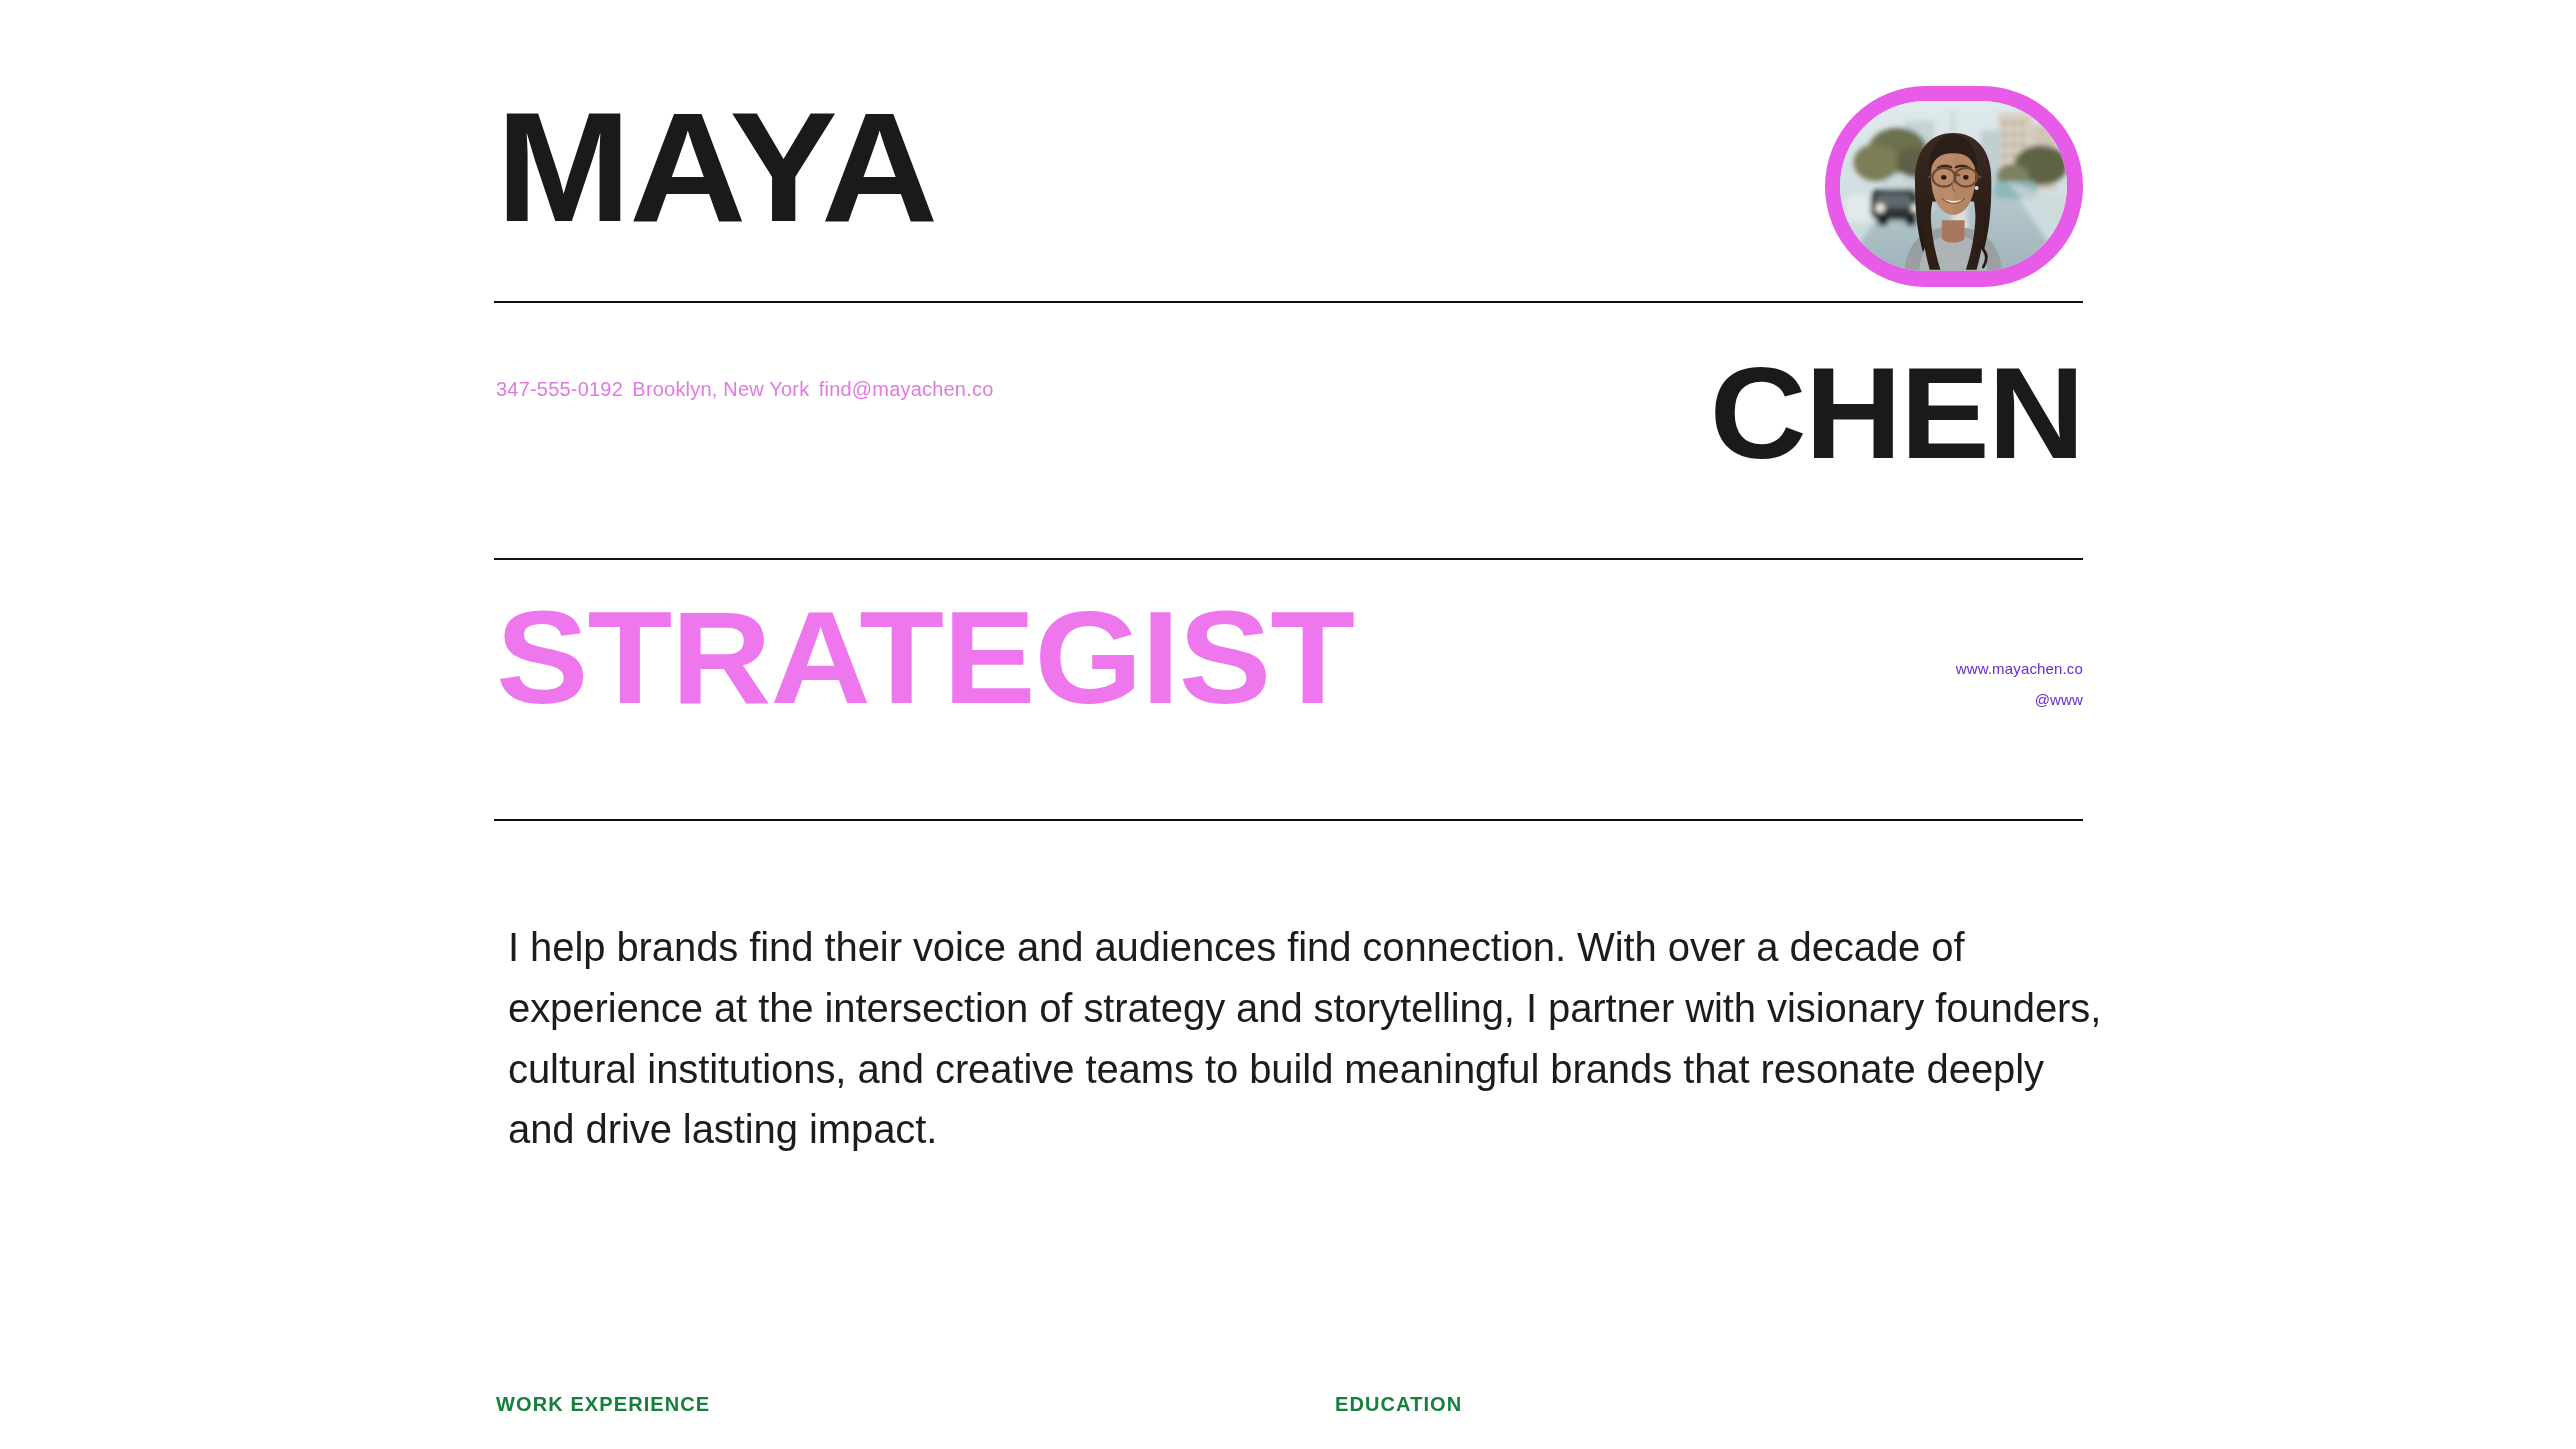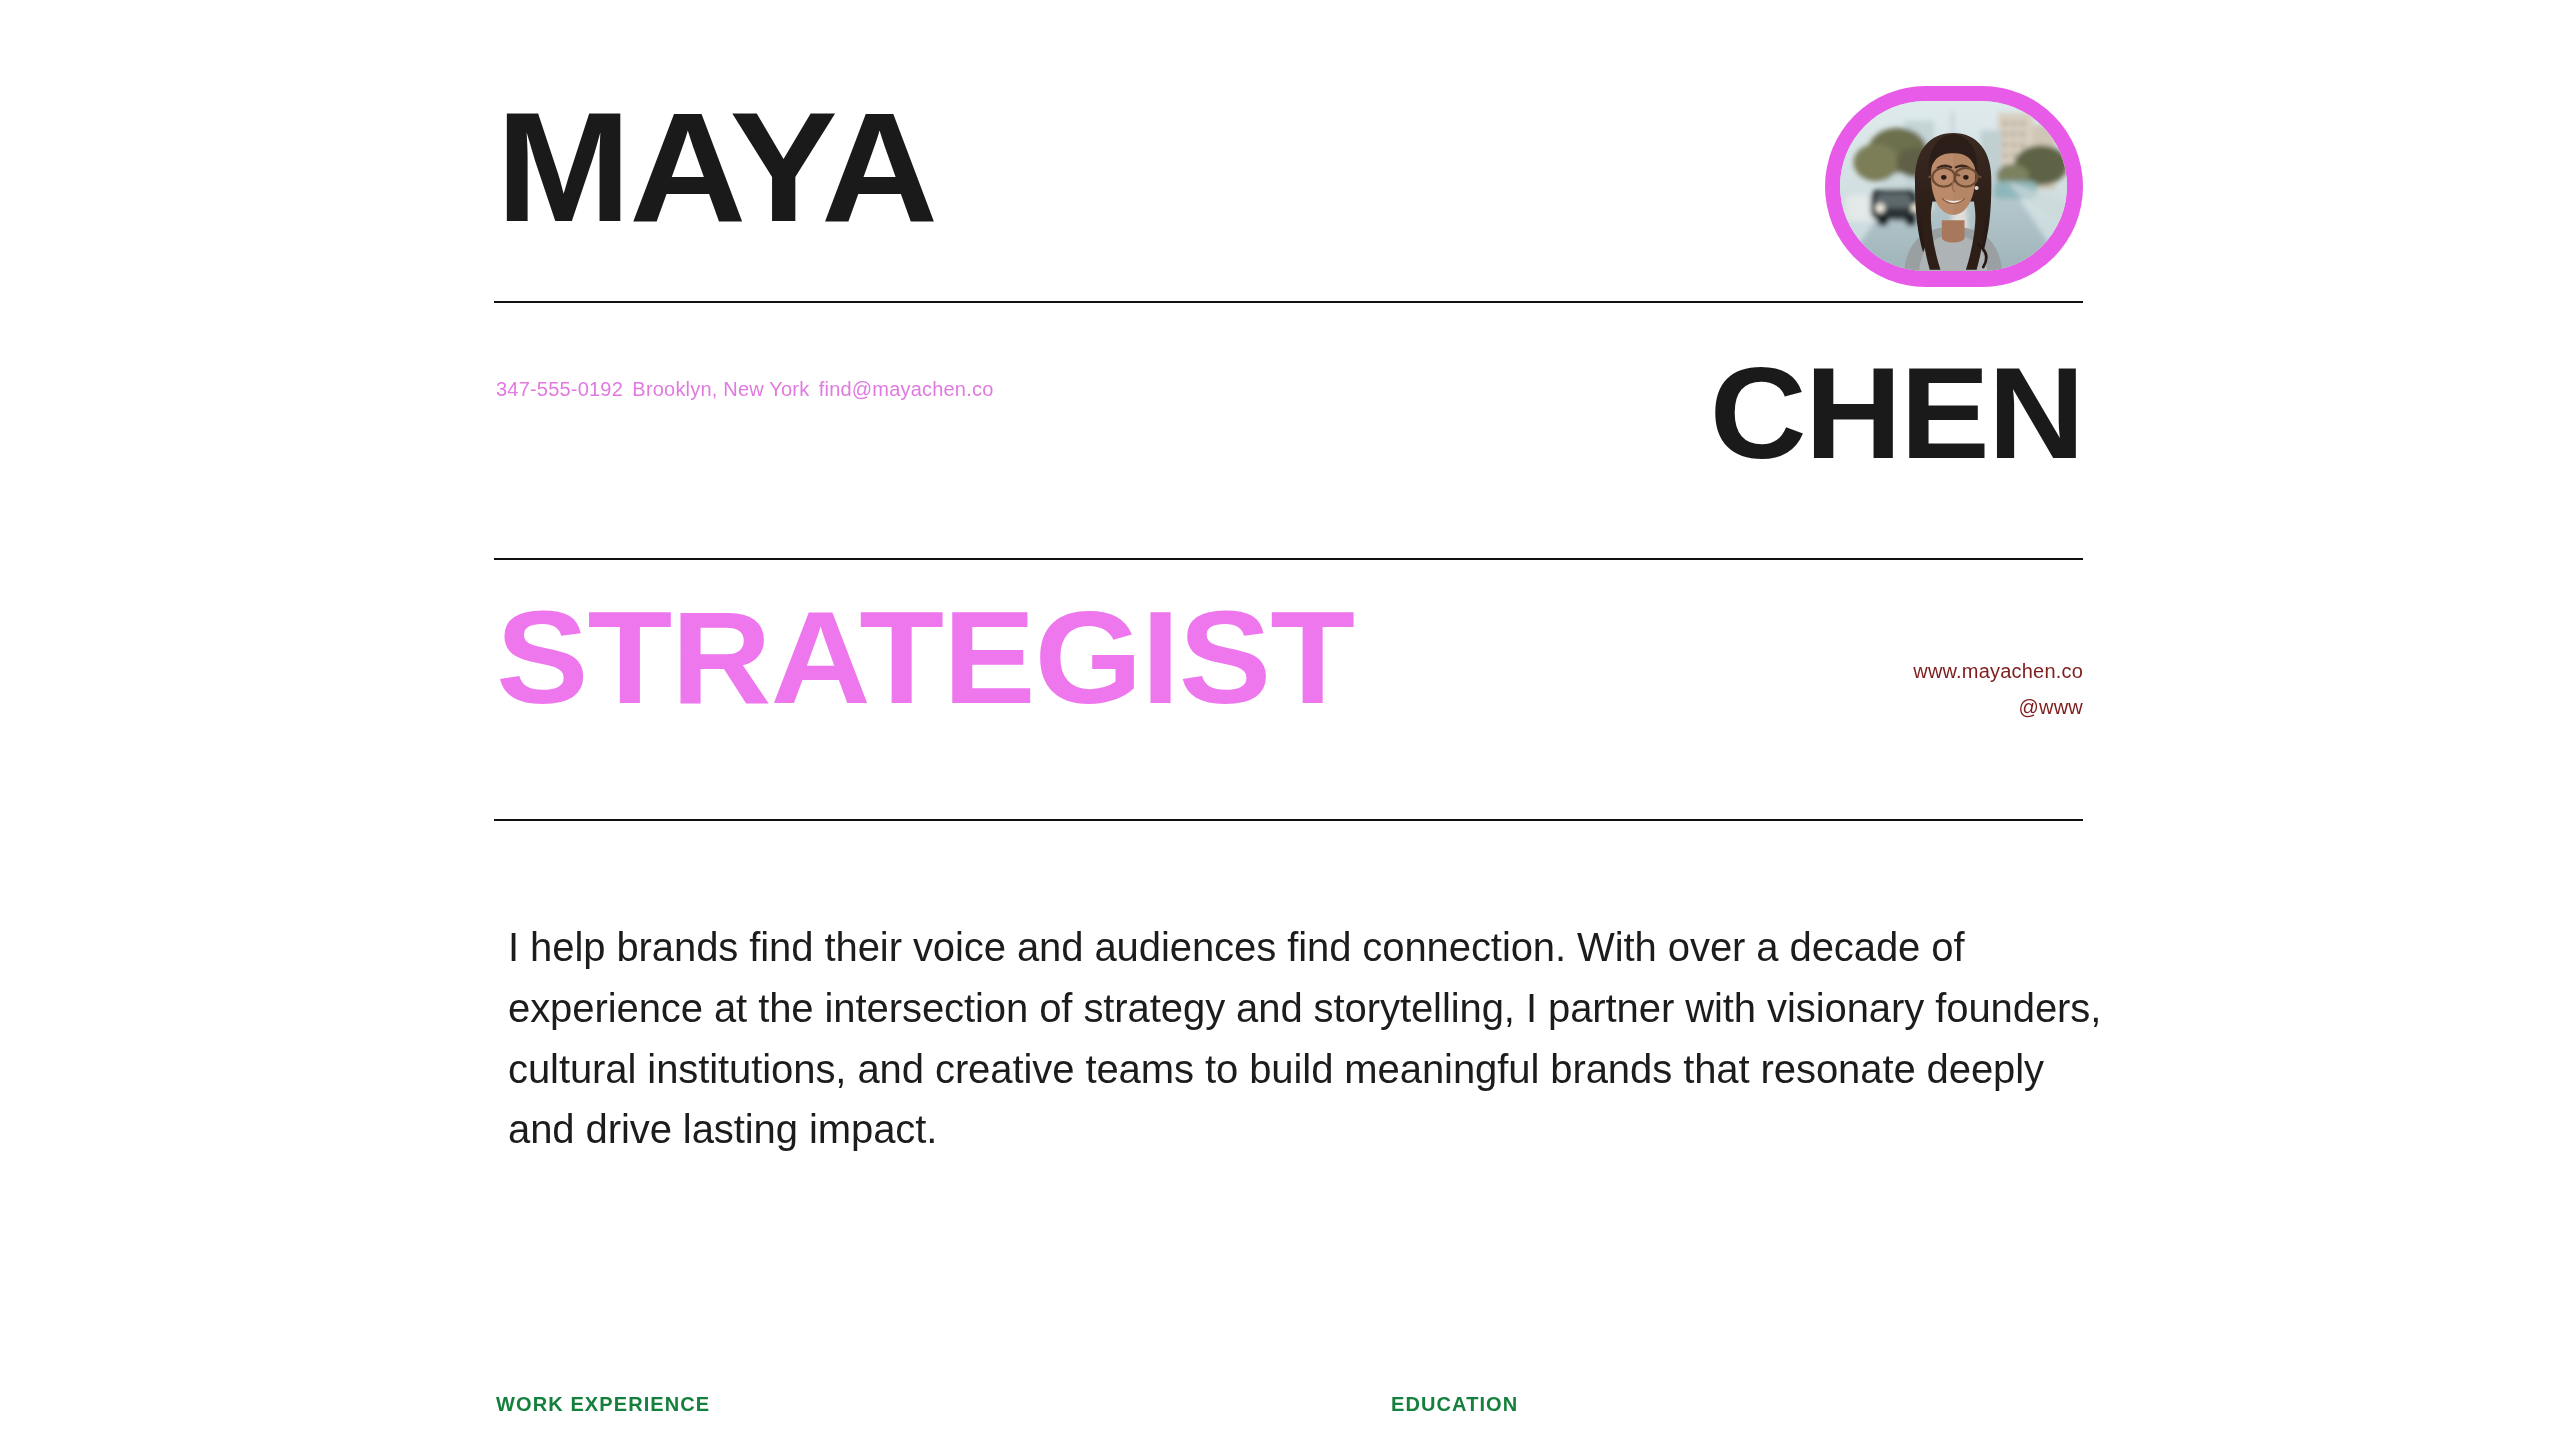--- a/index.html
+++ b/index.html
@@ -99,23 +99,23 @@
   .links-block {
     position: absolute;
     right: 493px;
     top: 661px;
     display: flex;
     flex-direction: column;
     align-items: flex-end;
     gap: 14.8px;
   }
   .link-line {
-    font-size: 20px;
+    font-size: 15px;
     line-height: 1.08;
-    color: #7f1d1d;
+    color: #6d28d9;
     letter-spacing: 0.01em;
     white-space: nowrap;
     text-align: right;
   }
 
   
   .portrait-frame {
     position: absolute;
     left: 1825px;
     top: 86px;
@@ -161,21 +161,21 @@
   .section-header {
     position: absolute;
     font-size: 20px;
     font-weight: 700;
     letter-spacing: 0.055em;
     color: #15803d;
     white-space: nowrap;
     text-transform: uppercase;
   }
   #section-work { left: 496px; top: 1393px; }
-  #section-education { left: 1391px; top: 1393px; }
+  #section-education { left: 1335px; top: 1393px; }
 </style>
 </head>
 <body>
 
 <div class="page">
 
   <div class="display-name" id="first-name">MAYA</div>
 
   <div class="portrait-frame">
     <div class="portrait-inner">

